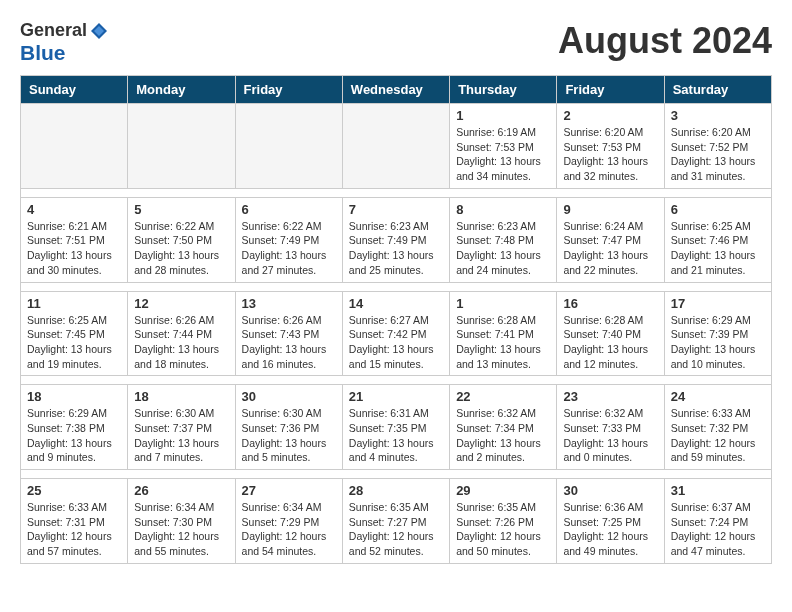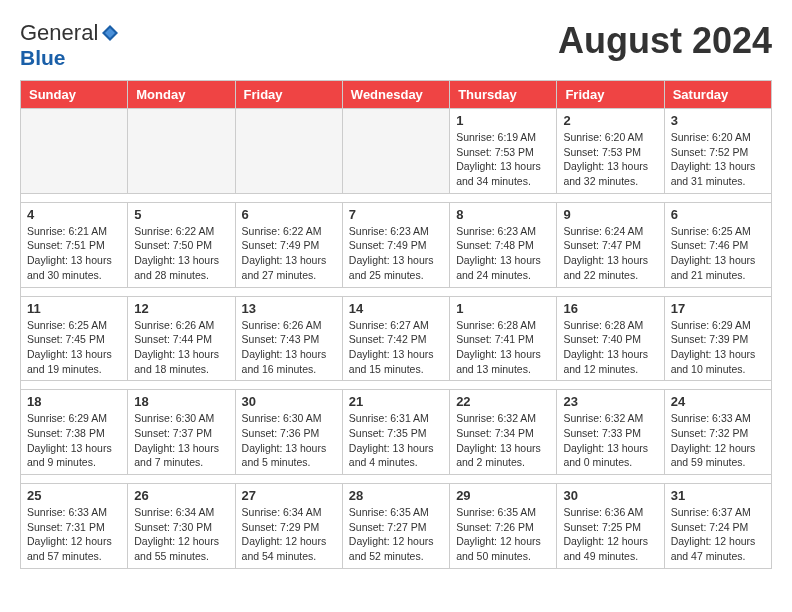--- a/index.html
+++ b/index.html
@@ -19,22 +19,22 @@
     .logo {
       display: flex;
       flex-direction: column;
       align-items: flex-start;
     }
     .logo-text {
       display: flex;
       align-items: center;
     }
     .logo-general {
-      font-size: 22px;
-      font-weight: normal;
+      font-size: 18px;
+      font-weight: bold;
       color: #333;
     }
     .logo-blue {
       font-size: 21px;
       font-weight: bold;
       color: #1a5fa8;
     }
     .logo-icon {
       width: 20px;
       height: 20px;
@@ -50,21 +50,21 @@
     }
     .location {
       font-size: 14px;
       color: #333;
     }
     .calendar {
       width: 100%;
       border-collapse: collapse;
     }
     .calendar th {
-      background-color: #ef4444;
+      background-color: #0c4a6e;
       color: #fff;
       text-align: left;
       padding: 6px 8px;
       font-size: 13px;
       border: 1px solid #ccc;
     }
     .calendar td {
       border: 1px solid #ccc;
       vertical-align: top;
       padding: 4px 6px;

